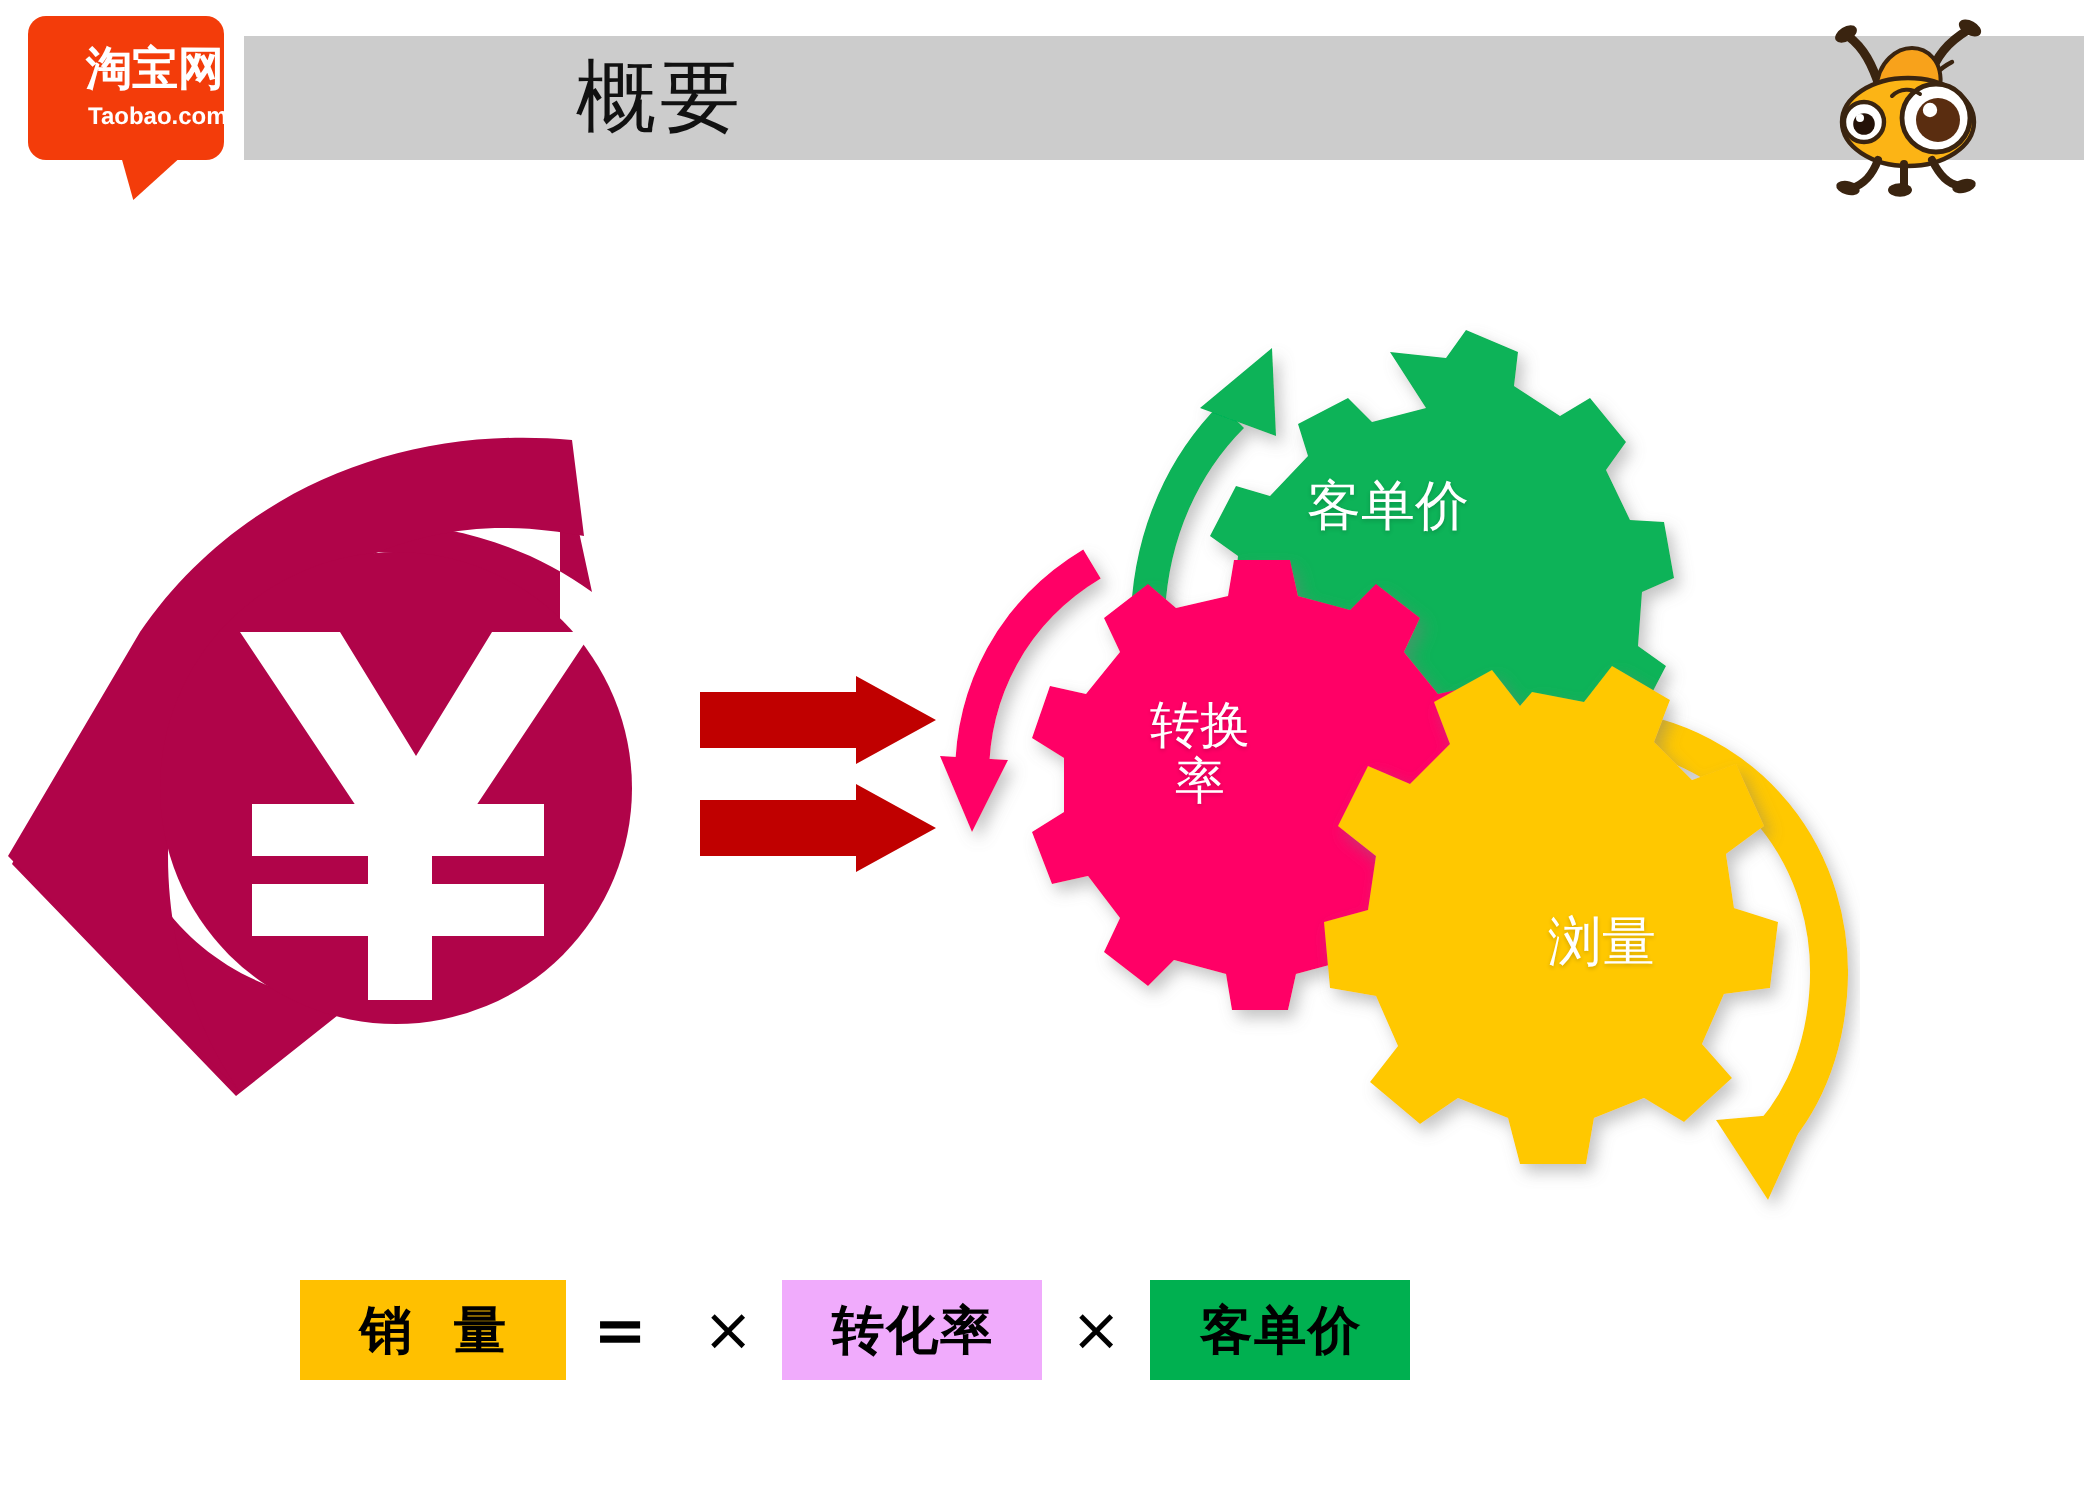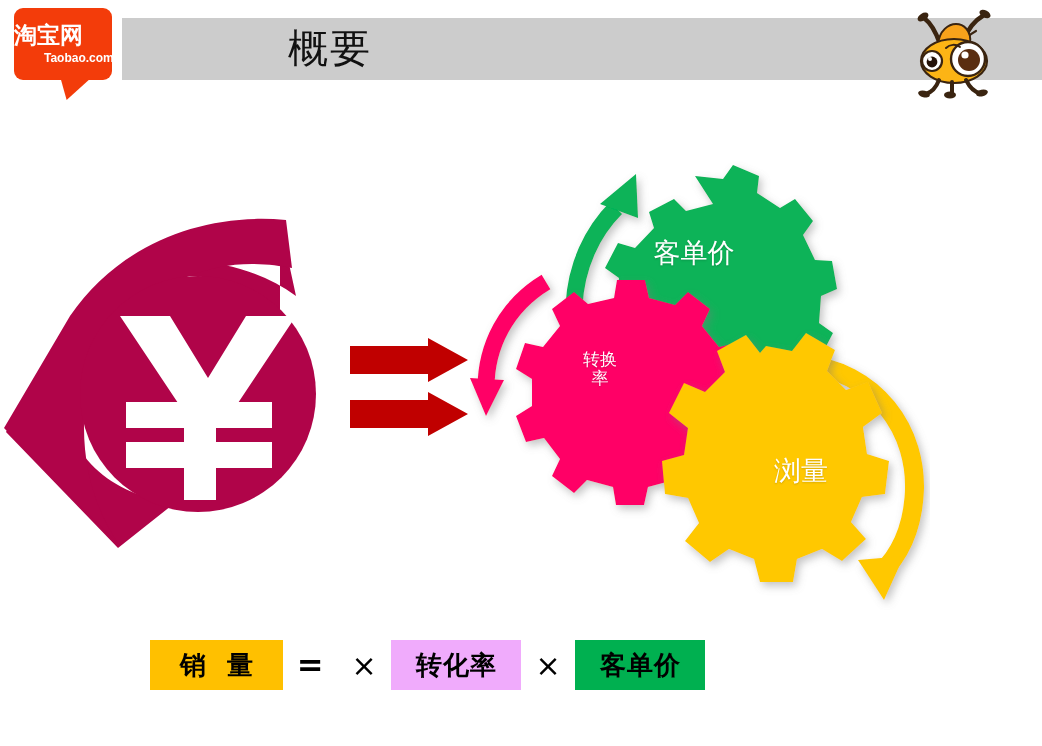--- a/index.html
+++ b/index.html
@@ -50,21 +50,21 @@
     position:absolute;
     left:44px; top:66px;
     width:0; height:0;
     border-left:10px solid transparent;
     border-right:26px solid transparent;
     border-top:26px solid #f33c0a;
     transform:skewX(-6deg);
   }
   #logo .cn {
     position:absolute; left:0; right:0; top:16px;
-    text-align:left;
+    text-align:right;
     font-family:"DejaVu Sans", sans-serif;
     font-weight:bold;
     font-size:23px;
     color:#ffffff;
     letter-spacing:0px;
     line-height:1;
   }
   #logo .en {
     position:absolute; left:0; right:0; top:44px;
     text-align:center;
@@ -87,21 +87,21 @@
   .gear-label {
     position:absolute;
     color:#ffffff;
     font-family:"Liberation Serif", serif;
     text-align:center;
     line-height:1.12;
     text-shadow:0 1px 2px rgba(0,0,0,.18);
     pointer-events:none;
   }
   #label-kedanjia { left:632px; top:238px; width:124px; font-size:27px; }
-  #label-zhuanhuan{ left:548px; top:350px; width:104px; font-size:17px; }
+  #label-zhuanhuan{ left:548px; top:350px; width:104px; font-size:25px; }
   #label-liulan   { left:739px; top:456px; width:124px; font-size:27px; }
 
   
   #formula {
     position:absolute;
     left:150px; top:640px;
     height:50px;
     display:flex; align-items:center;
   }
   .f-box {

